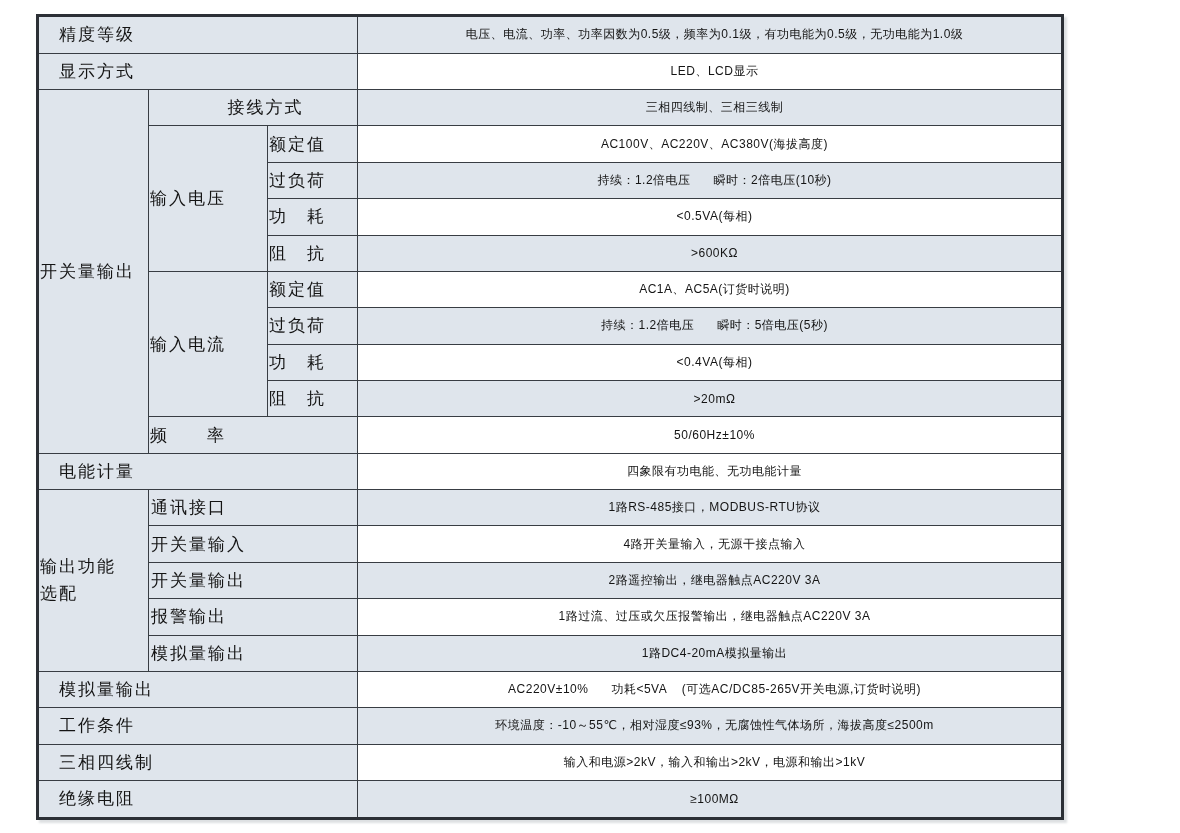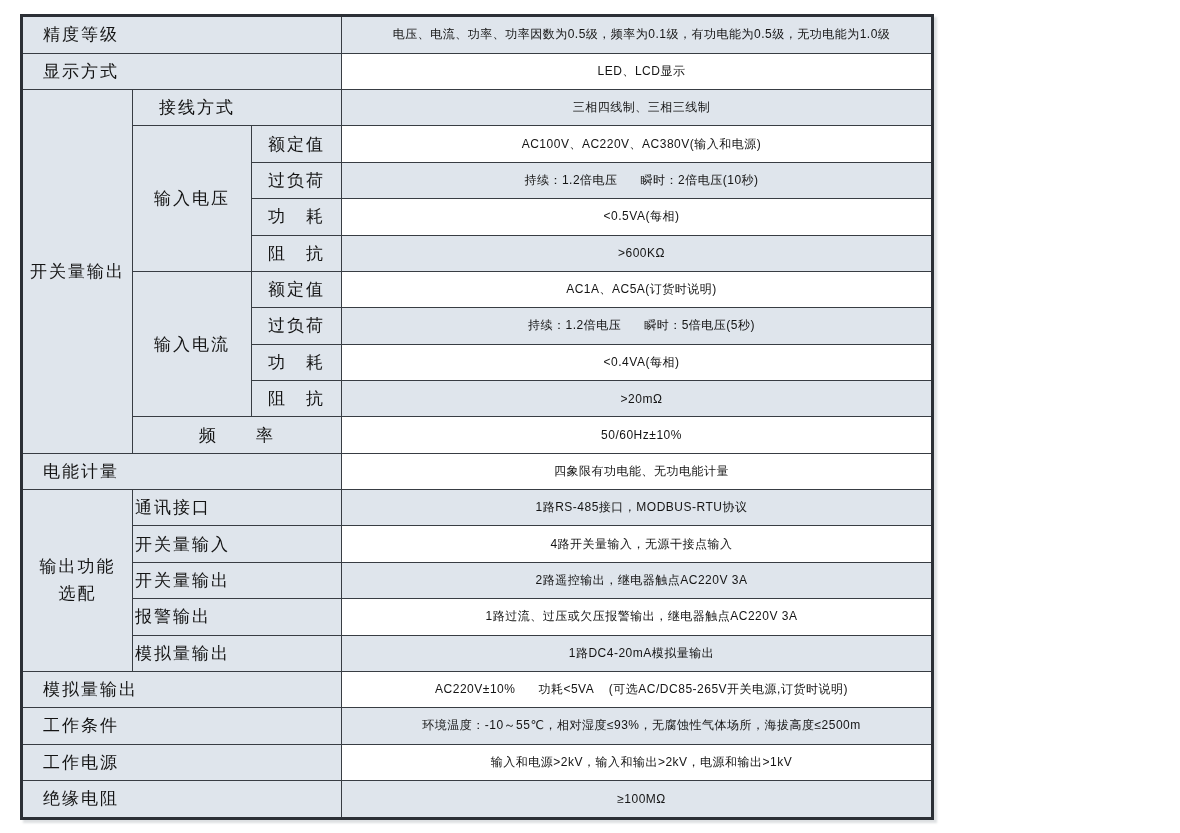--- a/index.html
+++ b/index.html
@@ -6,44 +6,44 @@
   .page {
     position: relative;
     width: 1180px;
     height: 833px;
     background: #ffffff;
     font-family: "Liberation Sans", "DejaVu Sans", sans-serif;
     color: #141414;
   }
   table.spec {
     position: absolute;
-    left: 20px;
+    left: 36px;
     top: 14px;
-    width: 914px;
+    width: 1028px;
     height: 806px;
     border-collapse: collapse;
     table-layout: fixed;
     border: 3px solid #2c3036;
     box-shadow: 3px 3px 2px rgba(120,130,140,0.25);
   }
   table.spec td {
     border: 1.5px solid #383d43;
     overflow: hidden;
     vertical-align: middle;
   }
   
   .lbl {
     background: #dfe5ec;
     font-size: 17px;
     letter-spacing: 2px;
     font-weight: 500;
   }
   .lbl-indent { text-align: left; padding-left: 20px; }
-  .lbl-center { text-align: center; }
-  .lbl-sub    { text-align: left; padding-left: 26px; }
+  .lbl-center { text-align: left; }
+  .lbl-sub    { text-align: center; padding-left: 26px; }
   .lbl-sub2   { text-align: left; padding-left: 2px; }
   
   .val {
     font-size: 12px;
     padding-left: 11px;
     text-align: center;
     white-space: pre;
     letter-spacing: 0.5px;
   }
   .vb { background: #dfe5ec; }
@@ -75,21 +75,21 @@
 
       <tr>
         <td rowspan="10" class="lbl lbl-center">开关量输出</td>
         <td colspan="2" class="lbl lbl-sub">接线方式</td>
         <td class="val vb">三相四线制、三相三线制</td>
       </tr>
 
       <tr>
         <td rowspan="4" class="lbl lbl-center">输入电压</td>
         <td class="lbl lbl-center">额定值</td>
-        <td class="val vw">AC100V、AC220V、AC380V(输入和电源)</td>
+        <td class="val vw">AC100V、AC220V、AC380V(海拔高度)</td>
       </tr>
 
       <tr>
         <td class="lbl lbl-center">过负荷</td>
         <td class="val vb">持续：1.2倍电压      瞬时：2倍电压(10秒)</td>
       </tr>
 
       <tr>
         <td class="lbl lbl-center">功　耗</td>
         <td class="val vw">&lt;0.5VA(每相)</td>
@@ -164,21 +164,21 @@
         <td colspan="3" class="lbl lbl-indent">模拟量输出</td>
         <td class="val vw">AC220V±10%      功耗&lt;5VA    (可选AC/DC85-265V开关电源,订货时说明)</td>
       </tr>
 
       <tr>
         <td colspan="3" class="lbl lbl-indent">工作条件</td>
         <td class="val vb">环境温度：-10～55℃，相对湿度≤93%，无腐蚀性气体场所，海拔高度≤2500m</td>
       </tr>
 
       <tr>
-        <td colspan="3" class="lbl lbl-indent">工作电源</td>
+        <td colspan="3" class="lbl lbl-indent">三相四线制</td>
         <td class="val vw">输入和电源&gt;2kV，输入和输出&gt;2kV，电源和输出&gt;1kV</td>
       </tr>
 
       <tr>
         <td colspan="3" class="lbl lbl-indent">绝缘电阻</td>
         <td class="val vb">≥100MΩ</td>
       </tr>
     </tbody>
   </table>
 </div>

